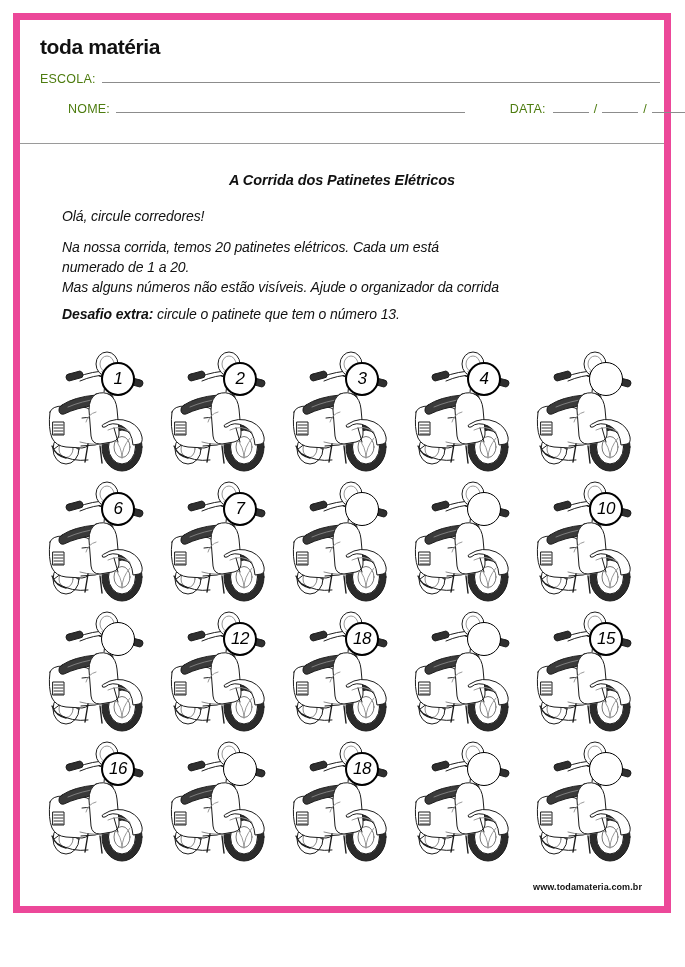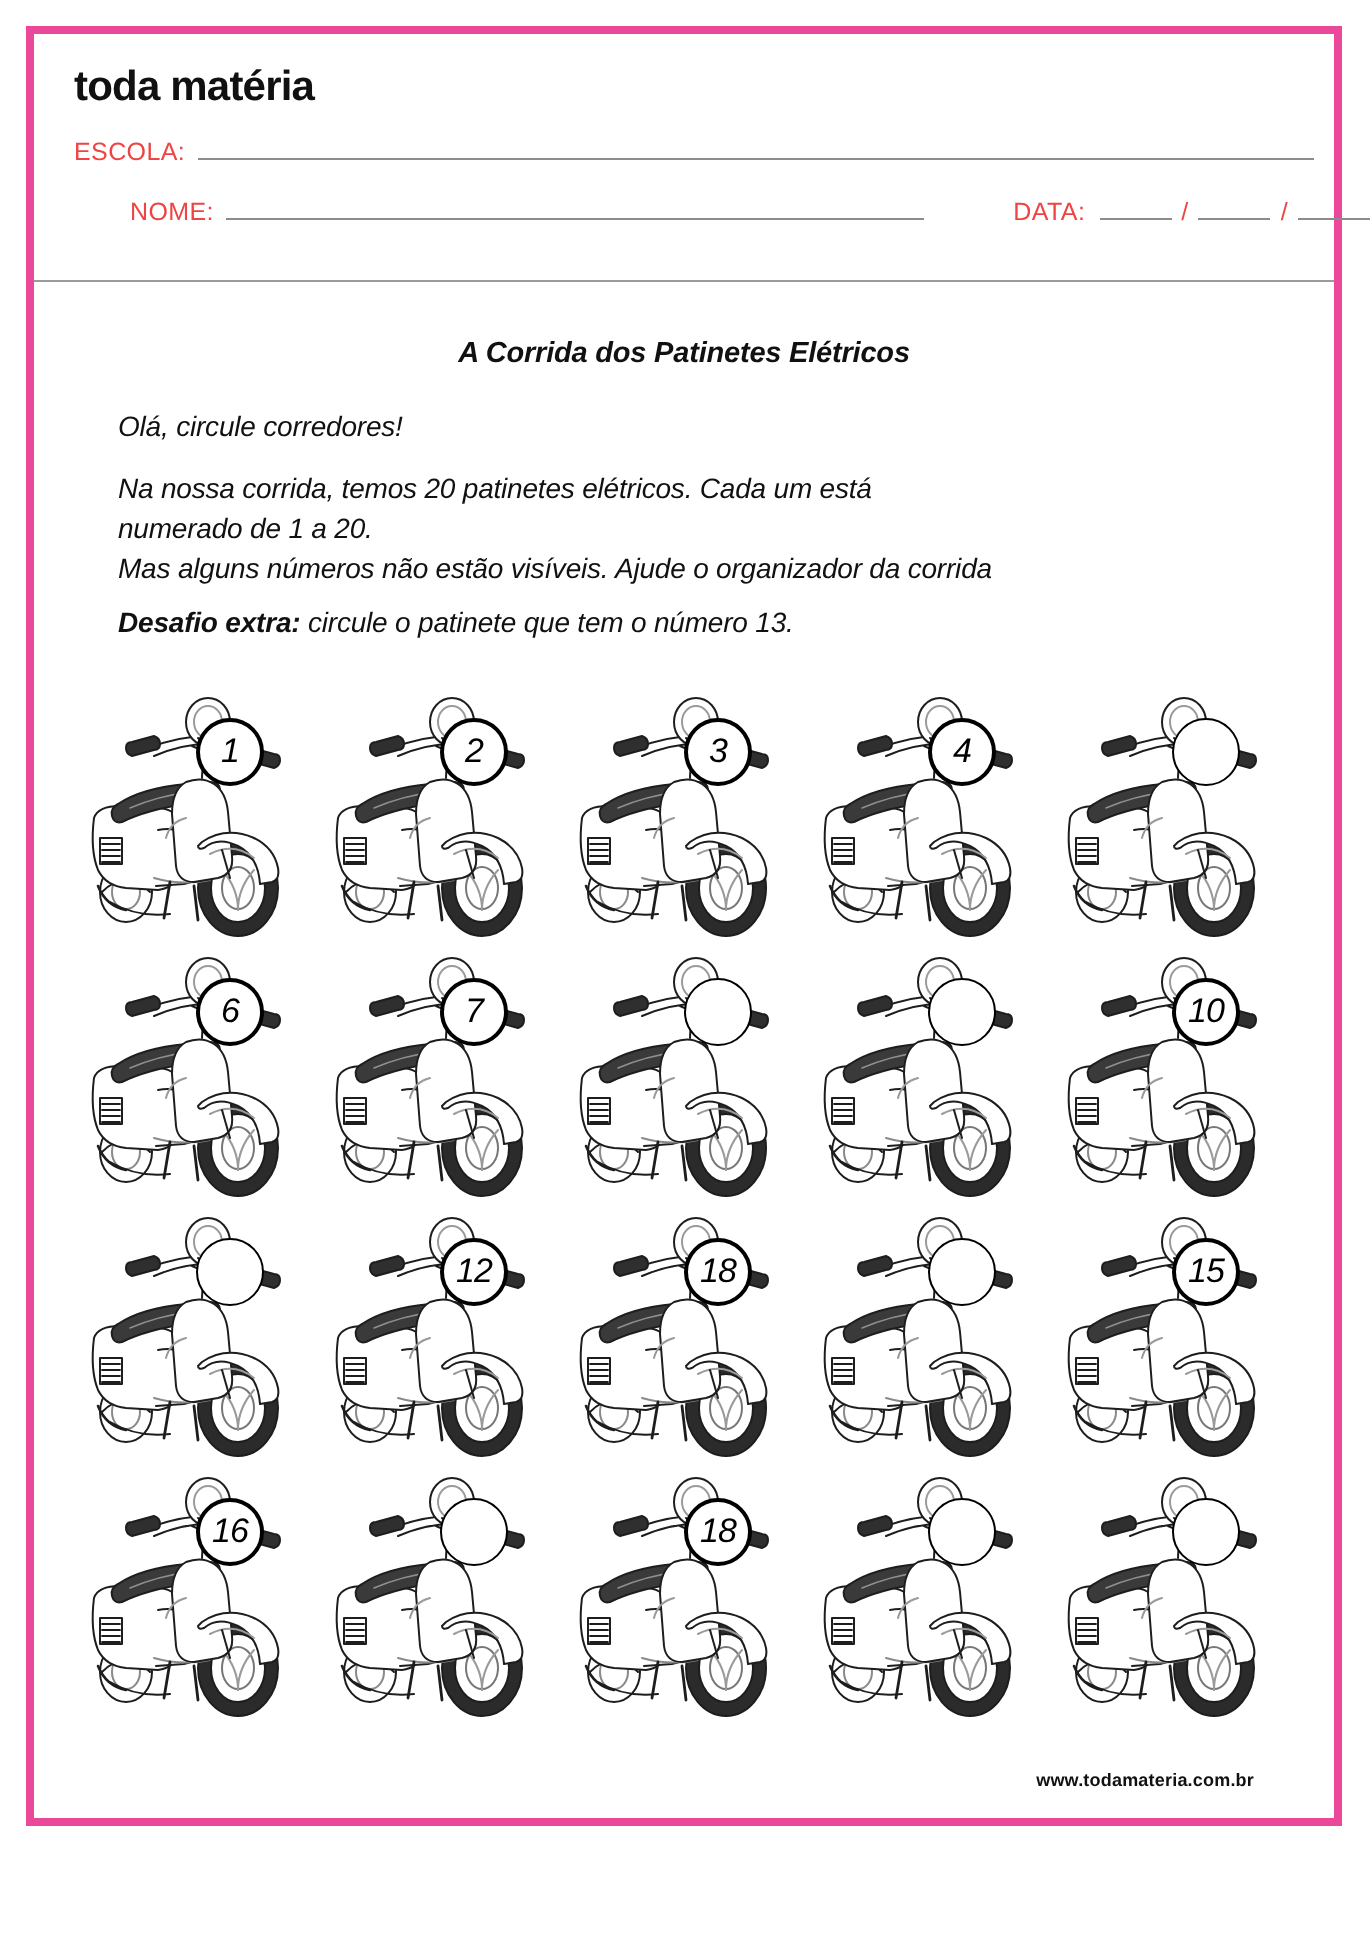--- a/index.html
+++ b/index.html
@@ -5,39 +5,39 @@
   html,body{margin:0;padding:0;background:#fff;}
   body{
     width:685px;height:967px;
     font-family:"Liberation Sans", sans-serif;
     color:#111;
     -webkit-font-smoothing:antialiased;
   }
   .page{
     position:absolute;left:13px;top:13px;
     width:658px;height:900px;
-    border:4px solid #ec4899;
+    border:7px solid #ec4899;
     box-sizing:border-box;
     background:#fff;
   }
   
   .header{
     position:relative;height:124px;
     border-bottom:1px solid #9a9a9a;
     box-sizing:border-box;
   }
   .logo{
     position:absolute;left:20px;top:15px;
     font-size:21px;font-weight:700;letter-spacing:-.4px;
     color:#111;white-space:nowrap;
   }
   .field{
     position:absolute;left:20px;
     display:flex;align-items:flex-end;
-    font-size:12.5px;letter-spacing:.2px;color:#ef4444;
+    font-size:12.5px;letter-spacing:.2px;color:#4d7c0f;
   }
   .field-escola{top:52px;width:620px;}
   .field-nome{top:82px;width:620px;margin-left:28px;}
   .field .lbl{flex:0 0 auto;padding-right:6px;line-height:14px;}
   .rule{
     flex:1 1 auto;height:0;
     border-bottom:1px solid #8c8c8c;
     margin-bottom:3px;
   }
   .date-wrap{
@@ -82,21 +82,21 @@
     background:#fff;
     display:flex;align-items:center;justify-content:center;
     font-size:17px;font-weight:400;color:#000;
     letter-spacing:-.5px;
     box-sizing:border-box;
   }
   .num.filled{border:2.4px solid #000;}
   .num.blank{border:1.2px solid #000;}
   
   .footer{
-    position:absolute;right:40px;bottom:14px;
+    position:absolute;right:22px;bottom:14px;
     font-size:9px;font-weight:700;letter-spacing:.1px;color:#111;
   }
 </style>
 </head>
 <body>
 
 <div class="page">
 
   <div class="header">
 

